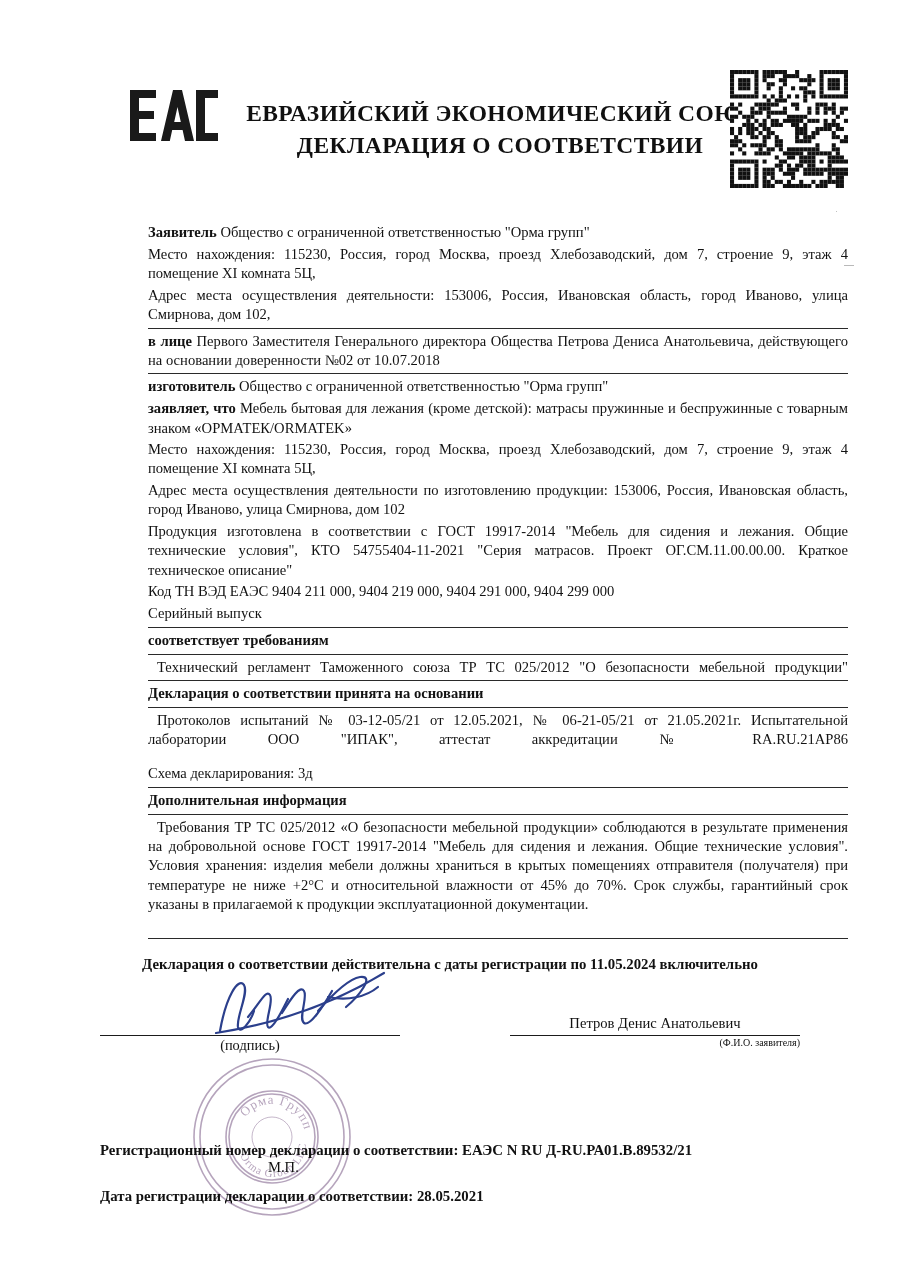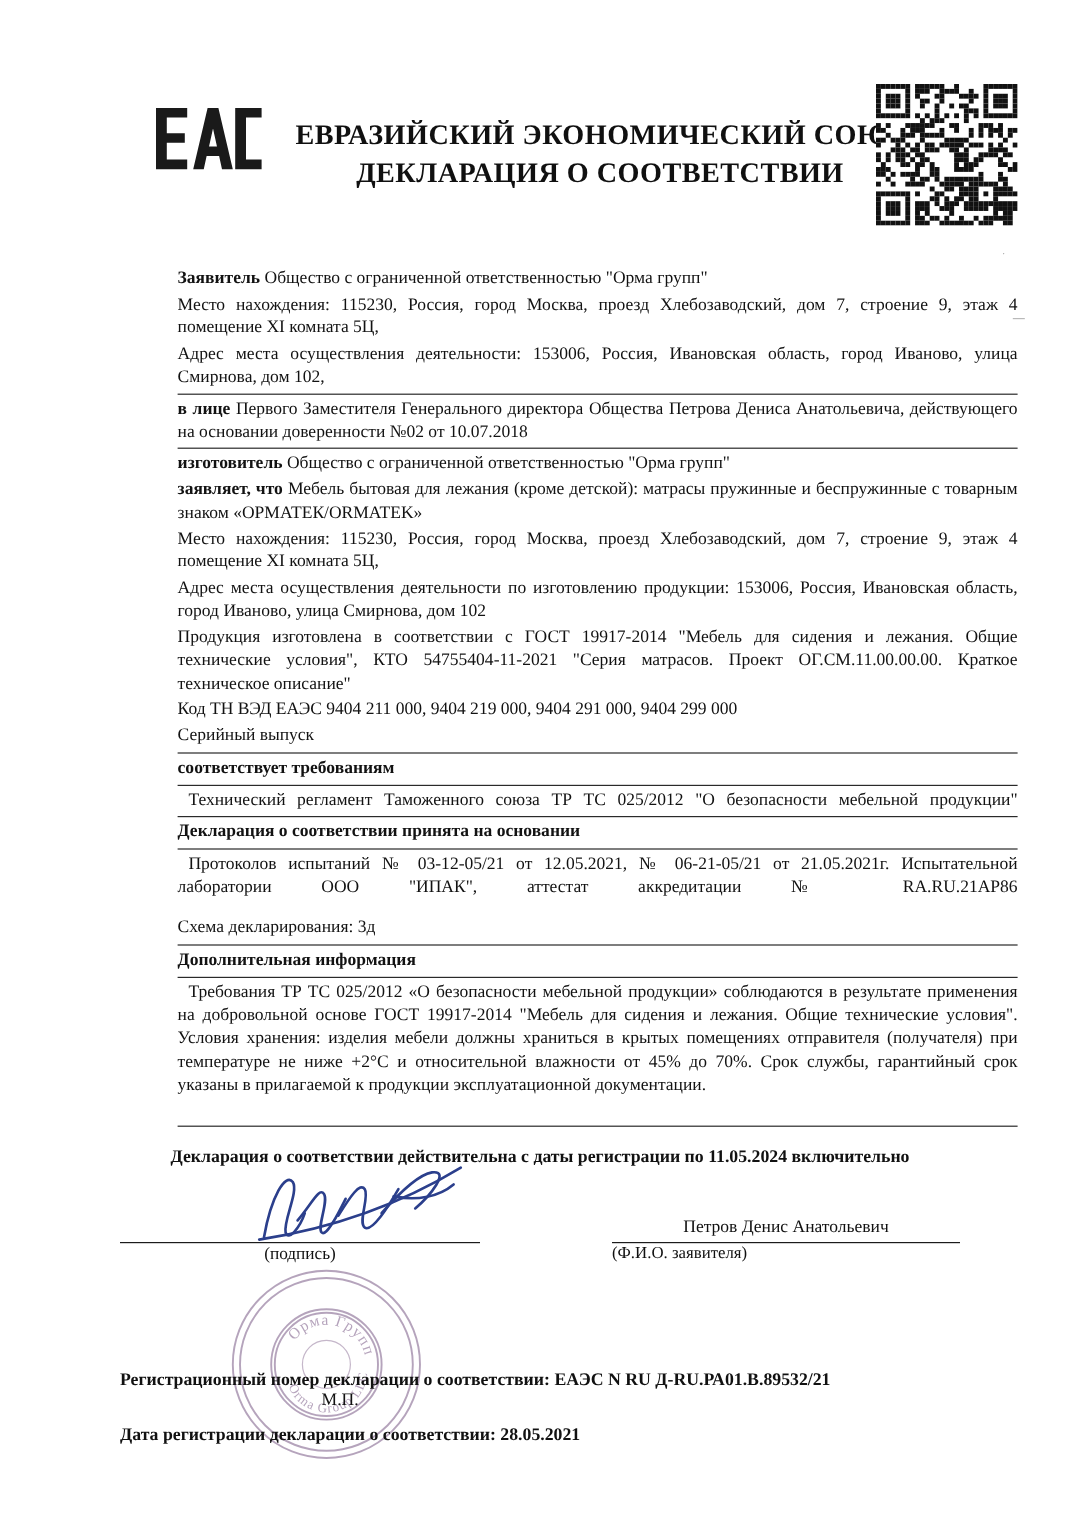--- a/index.html
+++ b/index.html
@@ -147,22 +147,22 @@
     position: absolute;
     right: 0; top: 6px;
     width: 290px;
     text-align: center;
     font-size: 14.6px;
   }
   .sig-right-cap {
     position: absolute;
     right: 0; top: 28px;
     width: 290px;
-    text-align: left;
-    font-size: 14px;
+    text-align: right;
+    font-size: 10px;
   }
   .mp {
     position: absolute;
     left: 168px;
     top: 150px;
     font-size: 14.6px;
   }
   .reg-num {
     position: absolute;
     left: 0;

